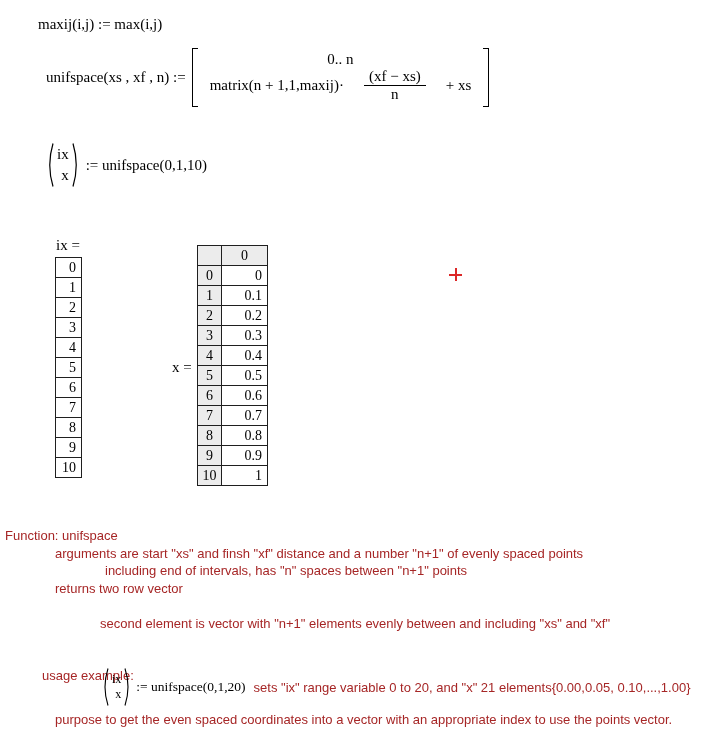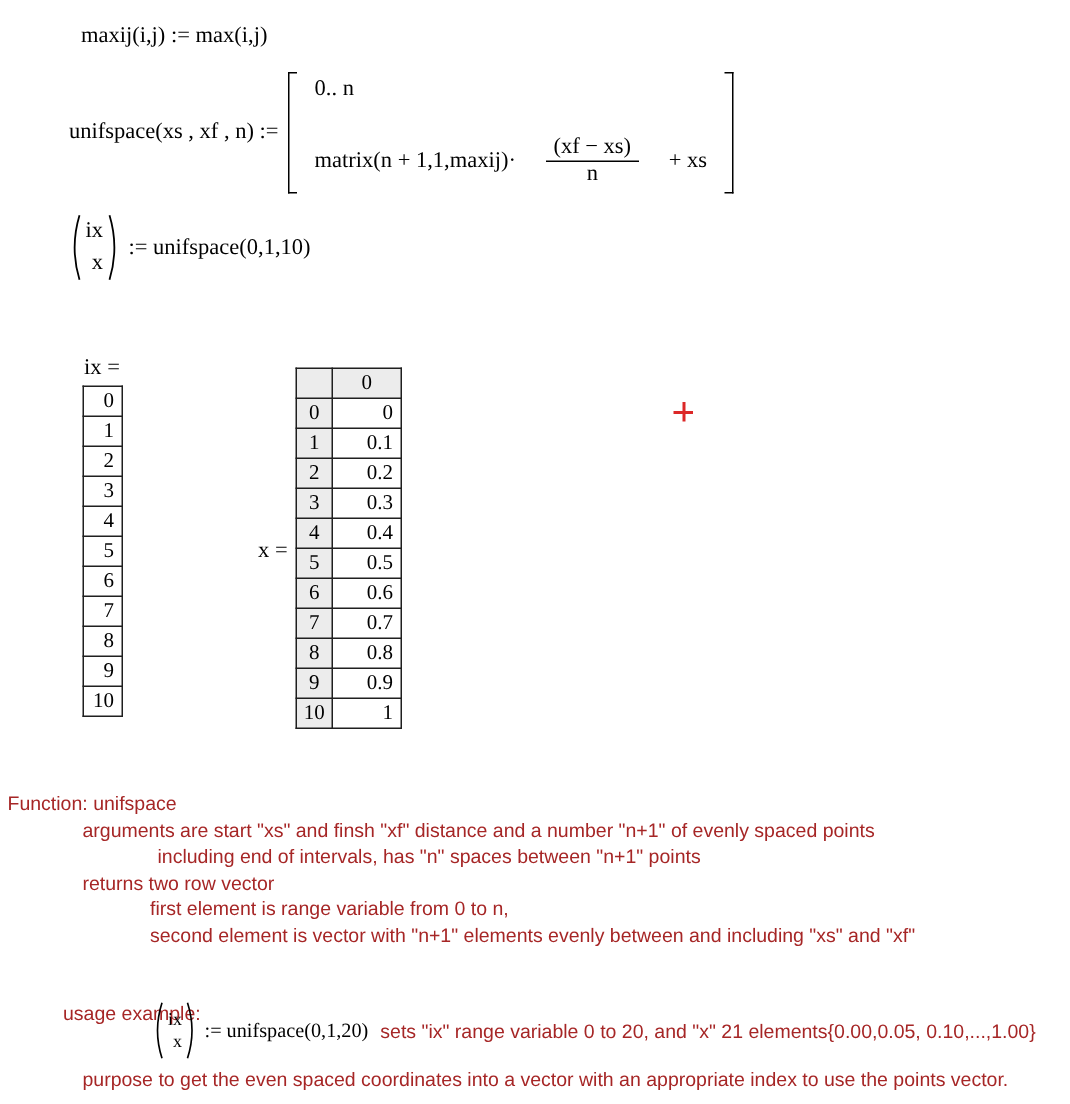--- a/index.html
+++ b/index.html
@@ -24,21 +24,21 @@
     font-size: 15px;
     color: var(--ink);
     white-space: nowrap;
   }
   .mrow { display: flex; align-items: center; gap: 6px; }
   
   .bracket { align-self: stretch; width: 6px; }
   .bracket.left  { border: 1.5px solid var(--ink); border-right: none; }
   .bracket.right { border: 1.5px solid var(--ink); border-left: none; }
   .mat-body { padding: 3px 6px; }
-  .mat-row1 { text-align: left; margin-bottom: 22px; }
+  .mat-row1 { text-align: center; margin-bottom: 0; }
   .mat-row2 { display: flex; align-items: center; gap: 20px; }
   .frac { display: inline-flex; flex-direction: column; align-items: center; line-height: 1.15; }
   .frac .num { border-bottom: 1px solid var(--ink); padding: 0 5px; }
   
   .vec { display: inline-flex; align-items: center; }
   .vec-col { display: flex; flex-direction: column; justify-content: space-between; height: 40px; padding: 1px 3px; text-align: right; }
   .vec-col.small { height: 32px; font-size: 12px; }
   
   .mtable {
     position: absolute;
@@ -73,21 +73,21 @@
     white-space: nowrap;
     margin-left: 4px;
   }
   .usage-rhs { font-size: 13.5px; }
 </style>
 </head>
 <body>
 
 <div id="worksheet">
 
-  <div class="math" style="left:54px; top:16px;">
+  <div class="math" style="left:38px; top:16px;">
     <span>maxij(i,j) := max(i,j)</span>
   </div>
 
   <div class="math" style="left:46px; top:48px;">
     <div class="mrow">
       <span>unifspace(xs , xf , n) :=</span>
       <span class="bracket left"></span>
       <div class="mat-body">
         <div class="mat-row1">0.. n</div>
         <div class="mat-row2">
@@ -223,21 +223,20 @@
   <div id="crosshair" style="left:449px; top:268px;">
     <div class="h"></div>
       <div class="v"></div>
   </div>
 
   <div style="position:absolute; left:0; top:528px; width:713px; height:208px;">
     <div class="note" style="left:5px;   top:0;">Function: unifspace</div>
     <div class="note" style="left:55px;  top:18px;">arguments are start "xs" and finsh "xf" distance and a number "n+1" of evenly spaced points</div>
     <div class="note" style="left:105px; top:35px;">including end of intervals, has "n" spaces between "n+1" points</div>
     <div class="note" style="left:55px;  top:53px;">returns two row vector</div>
-    <div class="note" style="left:100px; top:70px;">first element is range variable from 0 to n,</div>
     <div class="note" style="left:100px; top:88px;">second element is vector with "n+1" elements evenly between and including "xs" and "xf"</div>
     <div class="note" style="left:42px;  top:115px;margin-top:25px;">usage example:</div>
     <div class="note" style="left:55px;  top:184px;">purpose to get the even spaced coordinates into a vector with an appropriate index to use the points vector.</div>
   </div>
 
   <div class="math" style="left:101px; top:667px;">
     <div class="mrow" style="gap:4px;">
       <span class="vec">
         <svg width="8" height="40" viewBox="0 0 8 40">
           <path d="M7 1.5 Q1 20 7 38.5" fill="none" stroke="#000" stroke-width="1.1"></path>

